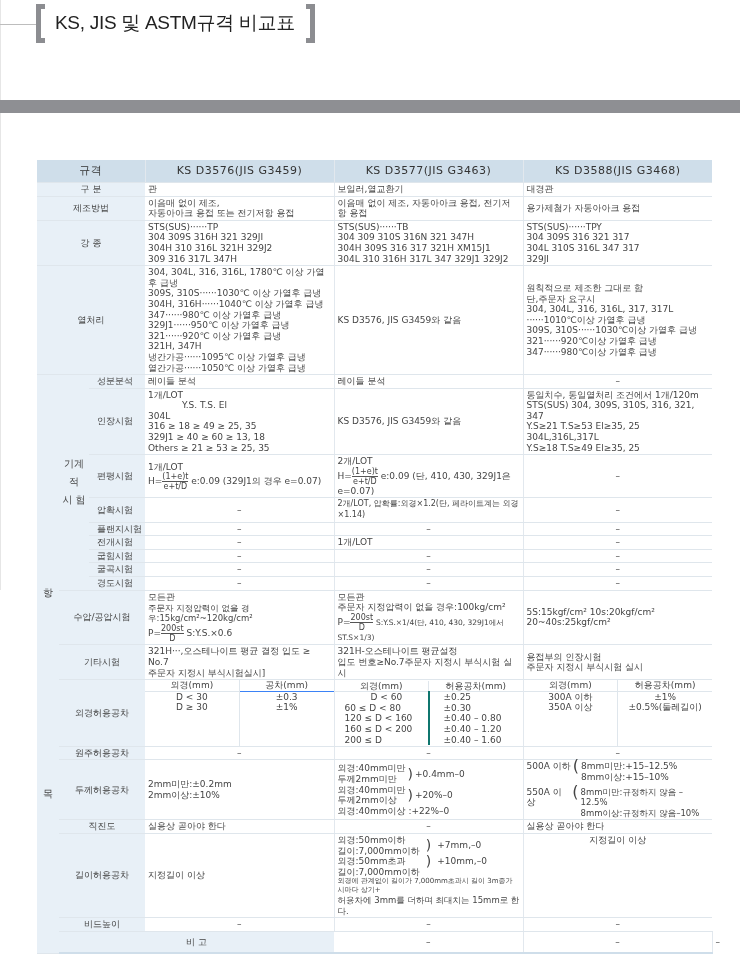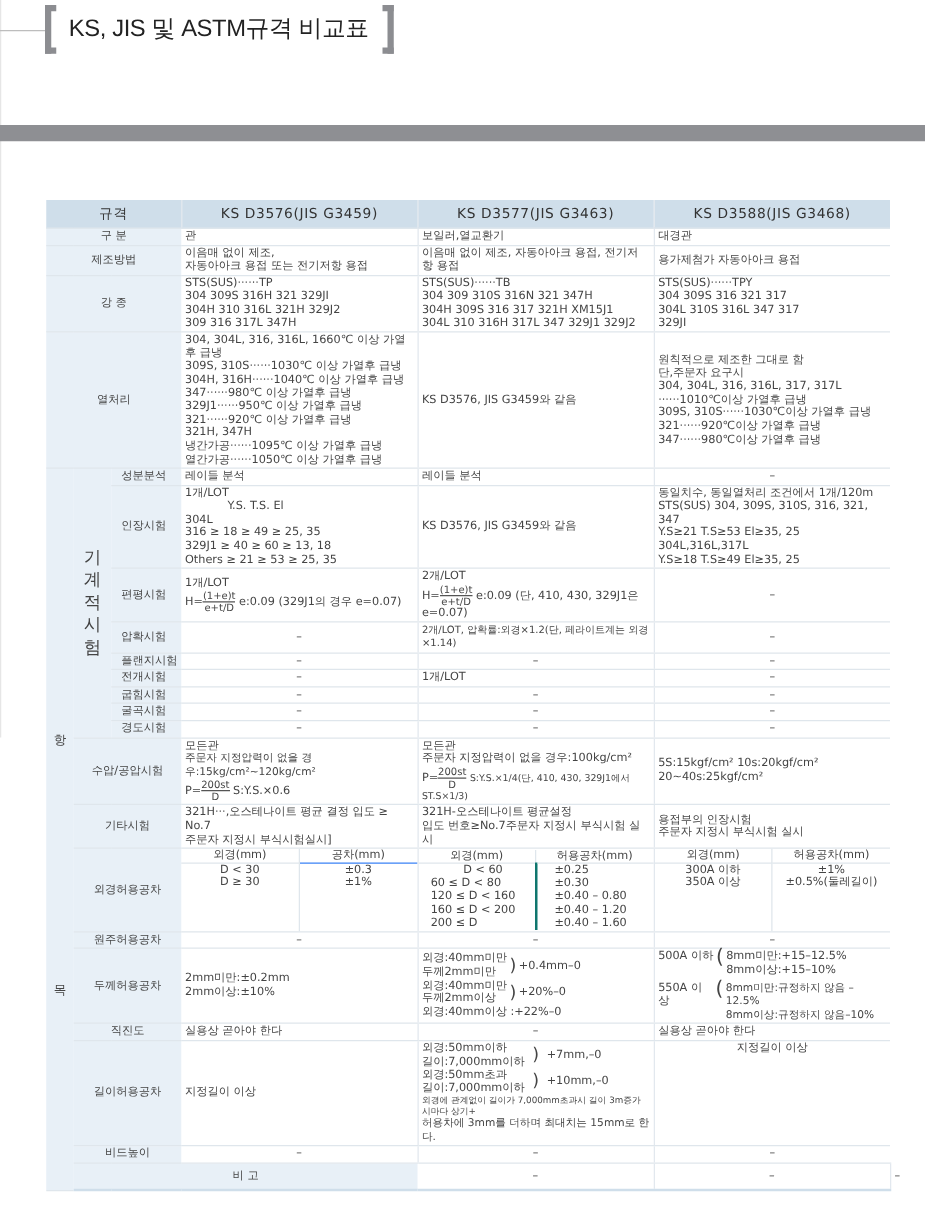--- a/index.html
+++ b/index.html
@@ -90,21 +90,21 @@
       <div>STS(SUS)······TPY</div>
             <div>304 309S 316 321 317</div>
             <div>304L 310S 316L 347 317</div>
             <div>329JI</div>
     </td>
   </tr>
 
   <tr>
     <td colspan="3" class="lab">열처리</td>
     <td>
-      <div>304, 304L, 316, 316L, 1660℃ 이상 가열후 급냉</div>
+      <div>304, 304L, 316, 316L, 1780℃ 이상 가열후 급냉</div>
             <div>309S, 310S······1030℃ 이상 가열후 급냉</div>
             <div>304H, 316H······1040℃ 이상 가열후 급냉</div>
             <div>347······980℃ 이상 가열후 급냉</div>
             <div>329J1······950℃ 이상 가열후 급냉</div>
             <div>321······920℃ 이상 가열후 급냉</div>
             <div>321H, 347H</div>
             <div>냉간가공······1095℃ 이상 가열후 급냉</div>
             <div>열간가공······1050℃ 이상 가열후 급냉</div>
     </td>
     <td class="vb">KS D3576, JIS G3459와 같음</td>
@@ -117,21 +117,21 @@
             <div>321······920℃이상 가열후 급냉</div>
             <div>347······980℃이상 가열후 급냉</div>
     </td>
   </tr>
 
   <tr>
     <td rowspan="19" class="outer">
       <div style="margin-top:60px">항</div>
       <div style="margin-top:190px">목</div>
     </td>
-    <td rowspan="9" class="outer" style="font-size:14px;line-height:18px">
+    <td rowspan="9" class="outer" style="font-size:10px;line-height:18px">
       <div>기계적</div>
       <div>시 험</div>
     </td>
     <td class="lab2">성분분석</td>
     <td>레이들 분석</td>
     <td class="vb">레이들 분석</td>
     <td class="vb c">–</td>
   </tr>
 
   <tr>
@@ -372,21 +372,21 @@
     <td>지정길이 이상</td>
     <td class="vb">
       <div style="display:flex;align-items:center">
               <div>
                 <div>외경:50mm이하</div>
                 <div>길이:7,000mm이하</div>
               </div>
               <span style="font-size:14px;margin:0 6px">)</span>
               <span>+7mm,–0</span>
             </div>
-      <div style="display:flex;align-items:center">
+      <div style="display:flex;align-items:flex-start">
               <div>
                 <div>외경:50mm초과</div>
                 <div>길이:7,000mm이하</div>
               </div>
               <span style="font-size:14px;margin:0 6px">)</span>
               <span>+10mm,–0</span>
             </div>
       <div class="small">외경에 관계없이 길이가 7,000mm초과시 길이 3m증가시마다 상기+</div>
       <div style="font-size:8.5px">허용차에 3mm를 더하며 최대치는 15mm로 한다.</div>
     </td>

